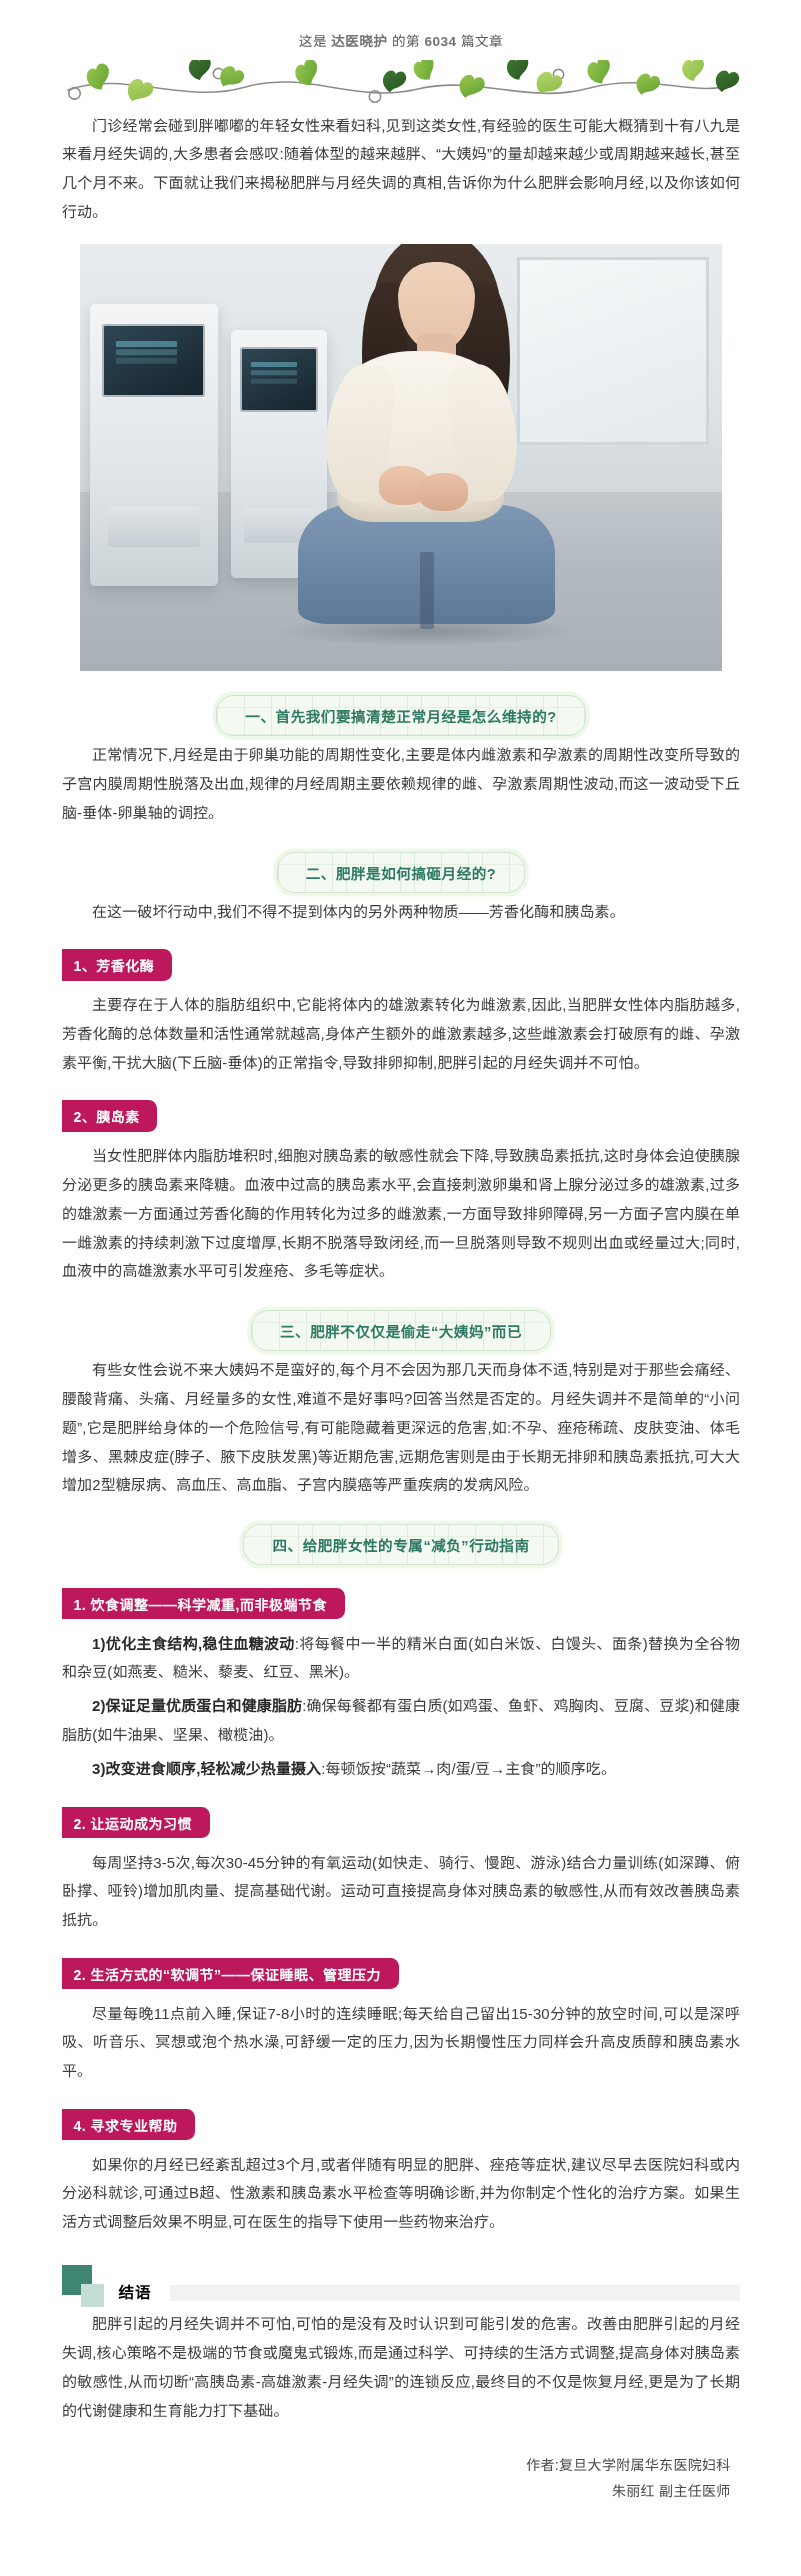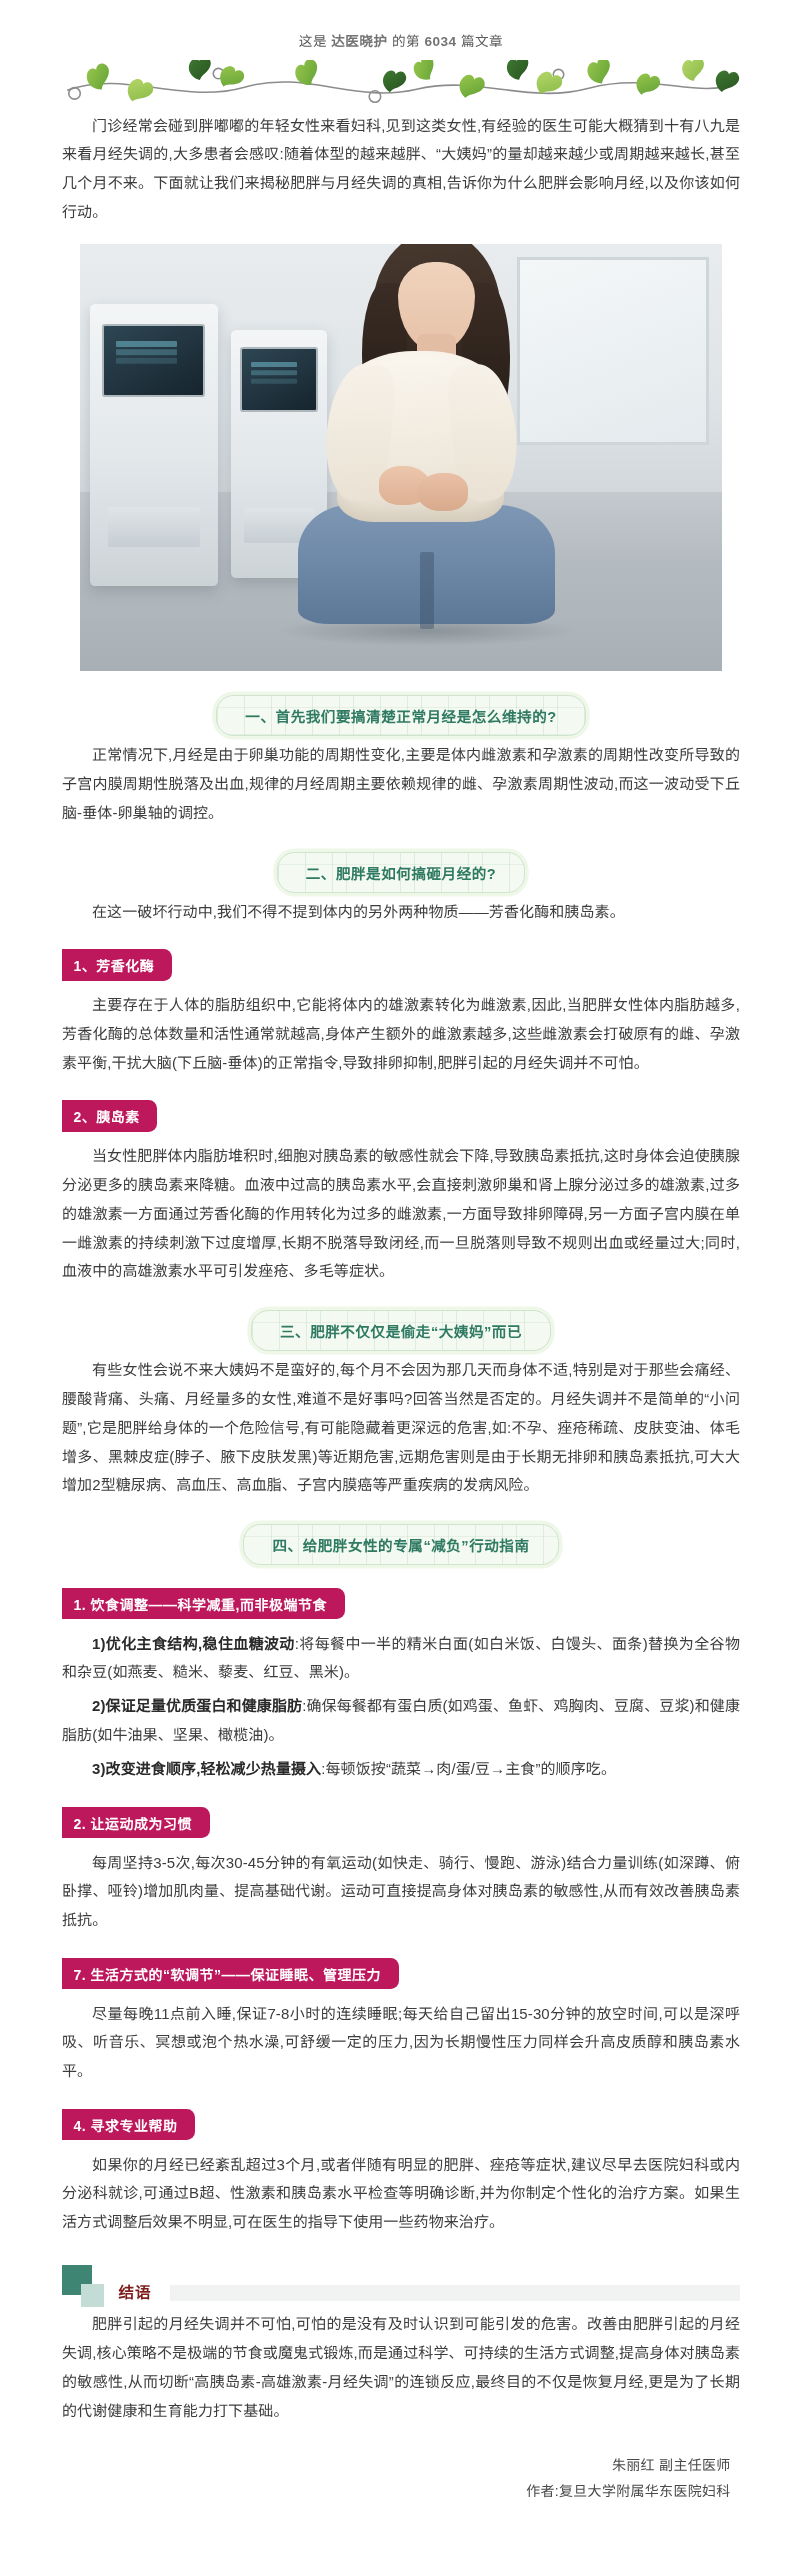--- a/index.html
+++ b/index.html
@@ -201,21 +201,21 @@
   .sq-wrap { position: relative; width: 45px; height: 42px; flex: none; }
   .sq-dark {
     position: absolute; left: 0; top: 0; width: 30px; height: 30px;
     background: #3f8573;
   }
   .sq-light {
     position: absolute; left: 19px; top: 19px; width: 23px; height: 23px;
     background: #c3dcd6;
   }
   .concl-title {
-    font-size: 15.6px; font-weight: 700; color: #7f1d1d;
+    font-size: 15.6px; font-weight: 700; color: #000000;
     letter-spacing: 1px; padding-bottom: 5.2px;
   }
   .concl-bar {
     flex: 1;
     height: 15.6px;
     background: #f1f2f2;
     margin-bottom: 6.3px;
     margin-left: 6.3px;
   }
 
@@ -365,21 +365,21 @@
         <b>3)改变进食顺序,轻松减少热量摄入</b><span>:每顿饭按“蔬菜→肉/蛋/豆→主食”的顺序吃。</span>
       </p>
     </div>
 
     <div>
       <span class="sub-badge">2. 让运动成为习惯</span>
       <p class="body">每周坚持3-5次,每次30-45分钟的有氧运动(如快走、骑行、慢跑、游泳)结合力量训练(如深蹲、俯卧撑、哑铃)增加肌肉量、提高基础代谢。运动可直接提高身体对胰岛素的敏感性,从而有效改善胰岛素抵抗。</p>
     </div>
 
     <div>
-      <span class="sub-badge">7. 生活方式的“软调节”——保证睡眠、管理压力</span>
+      <span class="sub-badge">2. 生活方式的“软调节”——保证睡眠、管理压力</span>
       <p class="body">尽量每晚11点前入睡,保证7-8小时的连续睡眠;每天给自己留出15-30分钟的放空时间,可以是深呼吸、听音乐、冥想或泡个热水澡,可舒缓一定的压力,因为长期慢性压力同样会升高皮质醇和胰岛素水平。</p>
     </div>
 
     <div>
       <span class="sub-badge">4. 寻求专业帮助</span>
       <p class="body">如果你的月经已经紊乱超过3个月,或者伴随有明显的肥胖、痤疮等症状,建议尽早去医院妇科或内分泌科就诊,可通过B超、性激素和胰岛素水平检查等明确诊断,并为你制定个性化的治疗方案。如果生活方式调整后效果不明显,可在医生的指导下使用一些药物来治疗。</p>
     </div>
   </div>
 
   <div class="content">
@@ -388,18 +388,18 @@
         <div class="sq-dark"></div>
         <div class="sq-light"></div>
       </div>
       <div class="concl-title">结语</div>
       <div class="concl-bar"></div>
     </div>
     <p class="body">肥胖引起的月经失调并不可怕,可怕的是没有及时认识到可能引发的危害。改善由肥胖引起的月经失调,核心策略不是极端的节食或魔鬼式锻炼,而是通过科学、可持续的生活方式调整,提高身体对胰岛素的敏感性,从而切断“高胰岛素-高雄激素-月经失调”的连锁反应,最终目的不仅是恢复月经,更是为了长期的代谢健康和生育能力打下基础。</p>
   </div>
 
   <div class="author">
+    <div>作者:复旦大学附属华东医院妇科</div>
     <div>朱丽红  副主任医师</div>
-    <div>作者:复旦大学附属华东医院妇科</div>
   </div>
 
 </div>
 
 
 </body></html>

